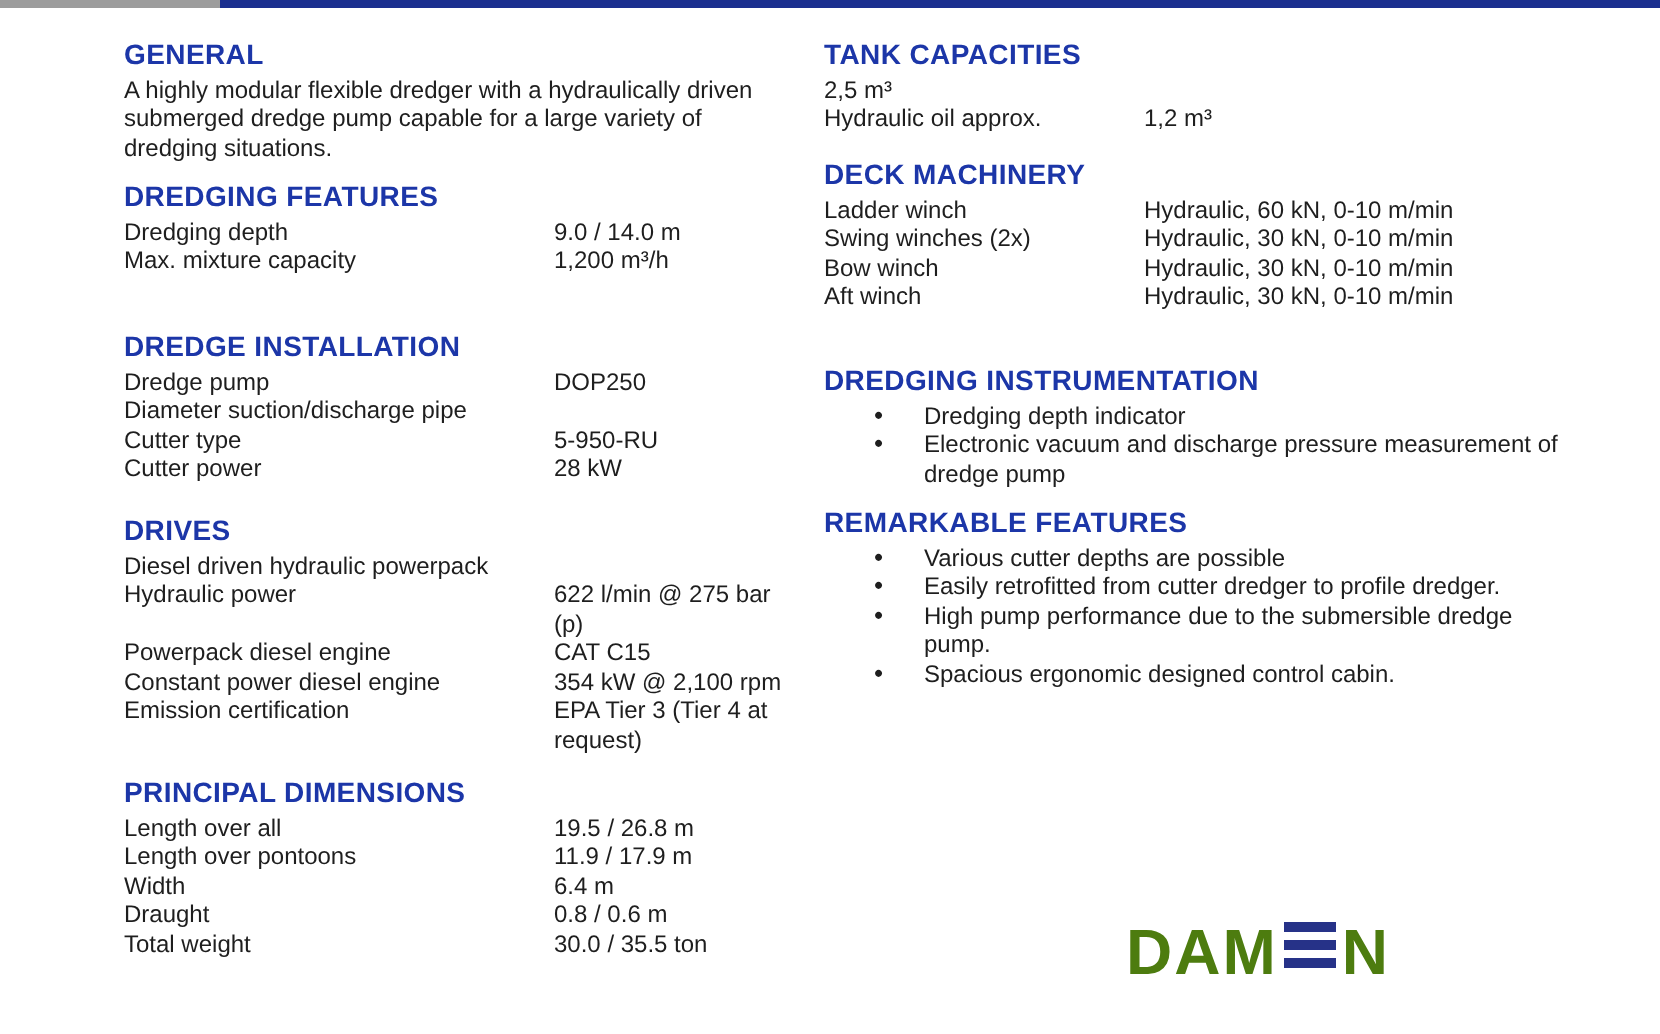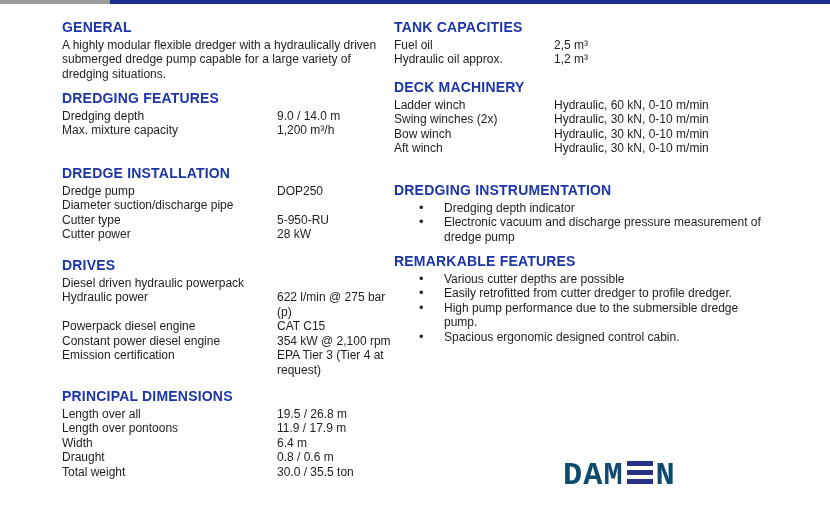--- a/index.html
+++ b/index.html
@@ -14,21 +14,21 @@
     color: #1e1e1e;
     overflow: hidden;
     box-shadow: 0 0 4px rgba(0,0,0,.25);
   }
   .topbar { position: absolute; top: 0; left: 0; width: 100%; height: 4px; }
   .topbar-gray { position: absolute; top: 0; left: 0; width: 110px; height: 4px; background: #9c9c9c; }
   .topbar-blue { position: absolute; top: 0; left: 110px; right: 0; height: 4px; background: #1b2f8f; }
 
   .sec { position: absolute; font-size: 12px; line-height: 14.6px; }
   .left-col  { left: 62px;  width: 350px; }
-  .right-col { left: 394px; width: 385px; }
+  .right-col { left: 412px; width: 385px; }
 
   .hdr {
     margin: 0 0 3px 0;
     font-size: 14px;
     font-weight: bold;
     color: #1c36a8;
     letter-spacing: .2px;
     line-height: 14.5px;
   }
   .para { white-space: pre-line; }
@@ -50,22 +50,22 @@
   .bullet-text { white-space: pre-line; display: block; }
 
   .logo {
     position: absolute;
     left: 563px;
     top: 461px;
     height: 32px;
     font-size: 32px;
     line-height: 30px;
     font-weight: bold;
-    font-family: Liberation Mono, monospace;
-    color: #0c4a6e;
+    font-family: Liberation Sans, sans-serif;
+    color: #4d7c0f;
     letter-spacing: 1px;
     white-space: nowrap;
   }
   .logo .ebars {
     display: inline-block;
     width: 26px;
     height: 23px;
     margin: 0 3px;
     vertical-align: top;
   }
@@ -169,21 +169,20 @@
     </div>
     <div class="row">
       <span class="lbl">Total weight</span>
       <span class="val">30.0 / 35.5 ton</span>
     </div>
   </section>
 
   <section class="sec right-col" style="top:20px">
     <h3 class="hdr">TANK CAPACITIES</h3>
     <div class="row">
-      <span class="lbl">Fuel oil</span>
       <span class="val">2,5 m³</span>
     </div>
     <div class="row">
       <span class="lbl">Hydraulic oil approx.</span>
       <span class="val">1,2 m³</span>
     </div>
   </section>
 
   <section class="sec right-col" style="top:80px">
     <h3 class="hdr">DECK MACHINERY</h3>

